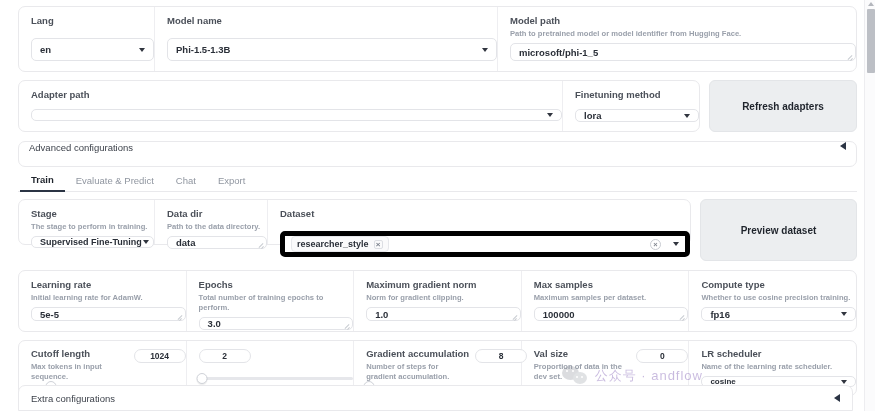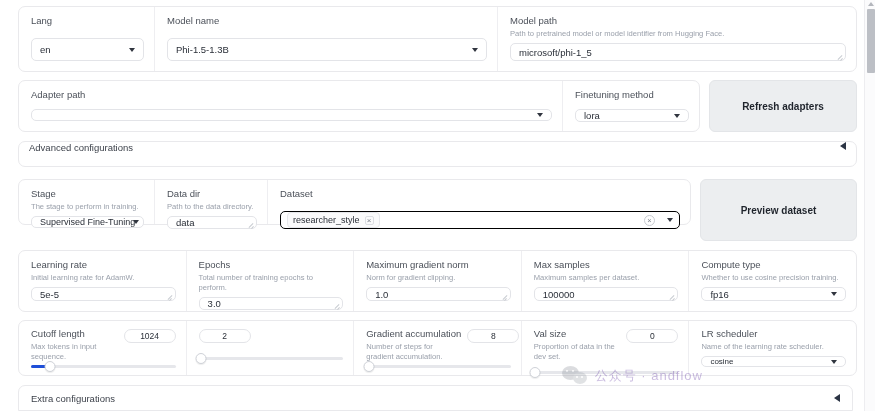--- a/index.html
+++ b/index.html
@@ -20,25 +20,26 @@
   
   .panel {
     background: #ffffff;
     border: 1px solid #e9e9ec;
     border-radius: 7px;
     display: flex;
     align-items: stretch;
     margin-bottom: 8px;
   }
   .cell {
-    padding: 8px 10px 10px 12px;
+    padding: 8px 0 10px 12px;
     border-right: 1px solid #eeeef1;
     display: flex;
     flex-direction: column;
     justify-content: flex-start;
+    font-weight: bold;
   }
   .cell:last-child { border-right: none; }
 
   .lbl {
     font-size: 9.5px;
     color: #4b5059;
     line-height: 12px;
     margin-bottom: 2px;
     white-space: nowrap;
   }
@@ -167,21 +168,21 @@
   .preview-btn { flex: 1; height: 62px; }
 
   .row4 { height: 62px; margin-top: 9px; }
   .row4 .cell { flex: 1 1 0; min-width: 0; }
 
   .row5 { height: 56px; }
   .row5 .cell { flex: 1 1 0; min-width: 0; padding-top: 7px; }
 
   
   .chip-wrap {
-    border: 1px solid #000000;
+    border: 5px solid #000000;
     border-radius: 5px;
     height: 26px;
     display: flex;
     align-items: center;
     padding: 0 6px;
     background: #fff;
     justify-content: space-between;
   }
   .chip {
     display: inline-flex;
@@ -396,20 +397,26 @@
     </div>
 
     <div class="btn-grey refresh-btn">Refresh adapters</div>
   </div>
 
   <div class="panel acc">
     <span>Advanced configurations</span>
     <span class="tri-left"></span>
   </div>
 
+  <div class="tabs">
+    <div class="tab active">Train</div>
+    <div class="tab">Evaluate &amp; Predict</div>
+    <div class="tab">Chat</div>
+    <div class="tab">Export</div>
+  </div>
 
   <div class="train-body">
 
     <div class="row3-wrap">
       <div class="panel row3">
 
         <div class="cell c-stage">
           <div class="lbl">Stage</div>
           <div class="hint">The stage to perform in training.</div>
           <div class="field select" style="padding-right:4px">

